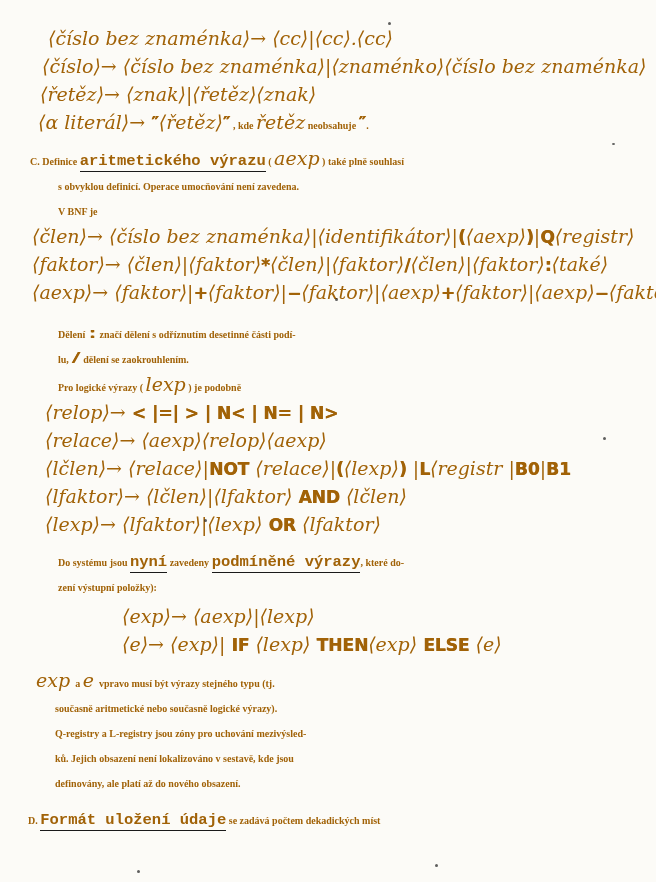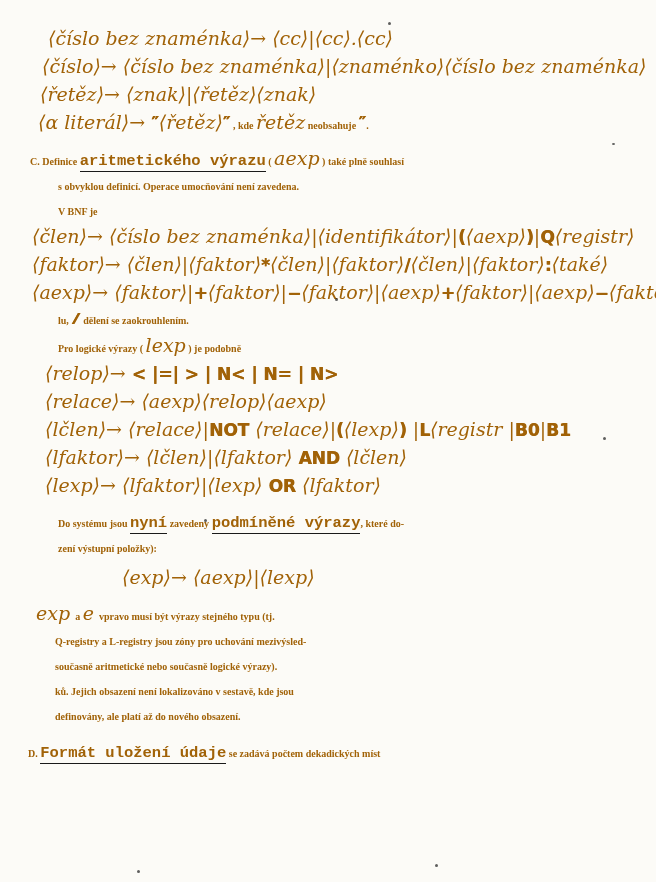--- a/index.html
+++ b/index.html
@@ -42,33 +42,35 @@
       <div class="line" style="margin-left: 48px;"><span class="seg-bnf">⟨číslo bez znaménka⟩→ ⟨cc⟩|⟨cc⟩.⟨cc⟩</span></div>
       <div class="line" style="margin-left: 42px;"><span class="seg-bnf">⟨číslo⟩→ ⟨číslo bez znaménka⟩|⟨znaménko⟩⟨číslo bez znaménka⟩</span></div>
       <div class="line" style="margin-left: 40px;"><span class="seg-bnf">⟨řetěz⟩→ ⟨znak⟩|⟨řetěz⟩⟨znak⟩</span></div>
       <div class="line" style="margin-left: 38px;"><span class="seg-bnf">⟨α literál⟩→ </span><span class="seg-bnfb">″</span><span class="seg-bnf">⟨řetěz⟩</span><span class="seg-bnfb">″</span><span class="seg-tw"> , kde </span><span class="seg-bnf">řetěz</span><span class="seg-tw"> neobsahuje </span><span class="seg-bnfb">″</span><span class="seg-tw">.</span></div>
       <div class="line" style="margin-left: 30px; margin-top: 8px;"><span class="seg-tw">C. Definice </span><span class="seg-twu">aritmetického výrazu</span><span class="seg-tw"> ( </span><span class="seg-bnf">aexp</span><span class="seg-tw"> ) také plně souhlasí</span></div>
       <div class="line" style="margin-left: 58px;"><span class="seg-tw">s obvyklou definicí. Operace umocňování není zavedena.</span></div>
       <div class="line" style="margin-left: 58px;"><span class="seg-tw">V BNF je</span></div>
       <div class="line" style="margin-left: 32px;"><span class="seg-bnf">⟨člen⟩→ ⟨číslo bez znaménka⟩|⟨identifikátor⟩|</span><span class="seg-bnfb">(</span><span class="seg-bnf">⟨aexp⟩</span><span class="seg-bnfb">)</span><span class="seg-bnf">|</span><span class="seg-bnfb">Q</span><span class="seg-bnf">⟨registr⟩</span></div>
       <div class="line" style="margin-left: 32px;"><span class="seg-bnf">⟨faktor⟩→ ⟨člen⟩|⟨faktor⟩</span><span class="seg-bnfb">*</span><span class="seg-bnf">⟨člen⟩|⟨faktor⟩</span><span class="seg-bnfb">/</span><span class="seg-bnf">⟨člen⟩|⟨faktor⟩</span><span class="seg-bnfb">:</span><span class="seg-bnf">⟨také⟩</span></div>
       <div class="line" style="margin-left: 32px;"><span class="seg-bnf">⟨aexp⟩→ ⟨faktor⟩|</span><span class="seg-bnfb">+</span><span class="seg-bnf">⟨faktor⟩|</span><span class="seg-bnfb">−</span><span class="seg-bnf">⟨faktor⟩|⟨aexp⟩</span><span class="seg-bnfb">+</span><span class="seg-bnf">⟨faktor⟩|⟨aexp⟩</span><span class="seg-bnfb">−</span><span class="seg-bnf">⟨faktor⟩</span></div>
+      <div class="line" style="margin-left: 58px; margin-top: 14px;"><span class="seg-tw">Dělení </span><span class="seg-twb">:</span><span class="seg-tw"> značí dělení s odříznutím desetinné části podí-</span></div>
       <div class="line" style="margin-left: 58px;"><span class="seg-tw">lu, </span><span class="seg-twb">/</span><span class="seg-tw"> dělení se zaokrouhlením.</span></div>
       <div class="line" style="margin-left: 58px;"><span class="seg-tw">Pro logické výrazy ( </span><span class="seg-bnf">lexp</span><span class="seg-tw"> ) je podobně</span></div>
       <div class="line" style="margin-left: 45px;"><span class="seg-bnf">⟨relop⟩→ </span><span class="seg-bnfb">&lt; |=| &gt; | N&lt; | N= | N&gt;</span></div>
       <div class="line" style="margin-left: 45px;"><span class="seg-bnf">⟨relace⟩→ ⟨aexp⟩⟨relop⟩⟨aexp⟩</span></div>
       <div class="line" style="margin-left: 45px;"><span class="seg-bnf">⟨lčlen⟩→ ⟨relace⟩|</span><span class="seg-bnfb">NOT</span><span class="seg-bnf"> ⟨relace⟩|</span><span class="seg-bnfb">(</span><span class="seg-bnf">⟨lexp⟩</span><span class="seg-bnfb">)</span><span class="seg-bnf"> |</span><span class="seg-bnfb">L</span><span class="seg-bnf">⟨registr |</span><span class="seg-bnfb">B0</span><span class="seg-bnf">|</span><span class="seg-bnfb">B1</span></div>
       <div class="line" style="margin-left: 45px;"><span class="seg-bnf">⟨lfaktor⟩→ ⟨lčlen⟩|⟨lfaktor⟩ </span><span class="seg-bnfb">AND</span><span class="seg-bnf"> ⟨lčlen⟩</span></div>
       <div class="line" style="margin-left: 45px;"><span class="seg-bnf">⟨lexp⟩→ ⟨lfaktor⟩|⟨lexp⟩ </span><span class="seg-bnfb">OR</span><span class="seg-bnf"> ⟨lfaktor⟩</span></div>
       <div class="line" style="margin-left: 58px; margin-top: 10px;"><span class="seg-tw">Do systému jsou </span><span class="seg-twu">nyní</span><span class="seg-tw"> zavedeny </span><span class="seg-twu">podmíněné výrazy</span><span class="seg-tw">, které do-</span></div>
       <div class="line" style="margin-left: 58px;"><span class="seg-tw">zení výstupní položky):</span></div>
       <div class="line" style="margin-left: 122px; margin-top: 4px;"><span class="seg-bnf">⟨exp⟩→ ⟨aexp⟩|⟨lexp⟩</span></div>
+      <div class="line" style="margin-left: 122px;"><span class="seg-bnf">⟨e⟩→ ⟨exp⟩| </span><span class="seg-bnfb">IF</span><span class="seg-bnf"> ⟨lexp⟩ </span><span class="seg-bnfb">THEN</span><span class="seg-bnf">⟨exp⟩ </span><span class="seg-bnfb">ELSE</span><span class="seg-bnf"> ⟨e⟩</span></div>
       <div class="line" style="margin-left: 36px; margin-top: 8px;"><span class="seg-bnf">exp</span><span class="seg-tw">  a </span><span class="seg-bnf">e</span><span class="seg-tw">  vpravo musí být výrazy stejného typu (tj.</span></div>
+      <div class="line" style="margin-left: 55px;"><span class="seg-tw">současně aritmetické nebo současně logické výrazy).</span></div>
       <div class="line" style="margin-left: 55px;"><span class="seg-tw">Q-registry a L-registry jsou zóny pro uchování mezivýsled-</span></div>
-      <div class="line" style="margin-left: 55px;"><span class="seg-tw">současně aritmetické nebo současně logické výrazy).</span></div>
       <div class="line" style="margin-left: 55px;"><span class="seg-tw">ků. Jejich obsazení není lokalizováno v sestavě, kde jsou</span></div>
       <div class="line" style="margin-left: 55px;"><span class="seg-tw">definovány, ale platí až do nového obsazení.</span></div>
       <div class="line" style="margin-left: 28px; margin-top: 12px;"><span class="seg-tw">D. </span><span class="seg-twu">Formát uložení údaje</span><span class="seg-tw"> se zadává počtem dekadických míst</span></div>
     </div>
   <div class="speck s1"></div>
   <div class="speck s2"></div>
   <div class="speck s3"></div>
   <div class="speck s4"></div>
   <div class="speck s5"></div>
   <div class="speck s6"></div>

